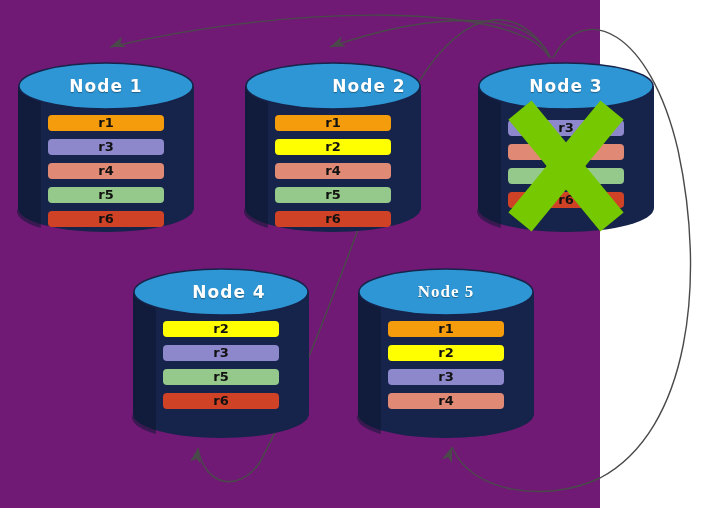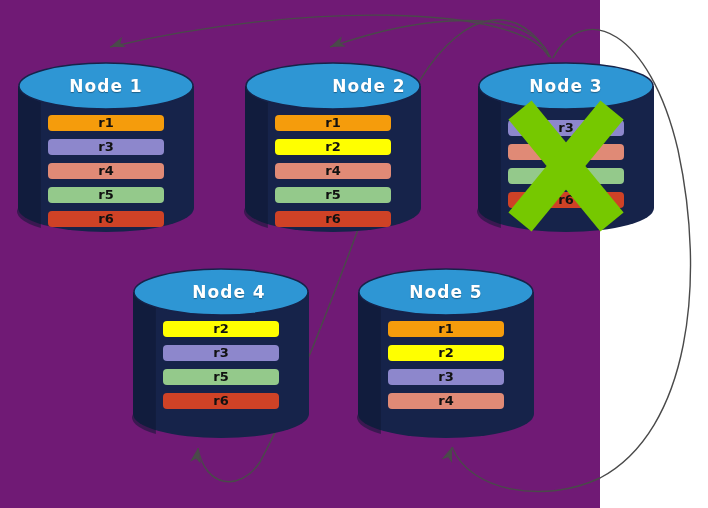--- a/index.html
+++ b/index.html
@@ -103,21 +103,21 @@
         <div class="bar" style="left: 30px; top: 77px; width: 116px; height: 16px; background: rgb(141, 135, 204);">r3</div>
         <div class="bar" style="left: 30px; top: 101px; width: 116px; height: 16px; background: rgb(148, 201, 139);">r5</div>
         <div class="bar" style="left: 30px; top: 125px; width: 116px; height: 16px; background: rgb(207, 66, 38);">r6</div>
       </div>
       <div class="node" style="left: 358px; top: 268px; width: 176px; height: 170px;">
         <svg width="176" height="170" viewBox="0 0 176 170">
           <path d="M 0,24 L 0,146 A 88,24 0 0 0 176,146 L 176,24 Z" fill="#16234a"></path>
           <path d="M 0,24 L 0,146 A 88,24 0 0 0 22.880000000000003,166 L 22.880000000000003,38 Z" fill="#0e1833" opacity="0.55"></path>
           <ellipse cx="88" cy="24" rx="87" ry="23" fill="#2e96d4" stroke="#16234a" stroke-width="1.5"></ellipse>
         </svg>
-        <div class="node-title" style="top: 14px;">Node  5</div>
+        <div class="node-title" style="top: 14px; font-family: Liberation Serif, serif;">Node  5</div>
         <div class="bar" style="left: 30px; top: 53px; width: 116px; height: 16px; background: rgb(245, 156, 12);">r1</div>
         <div class="bar" style="left: 30px; top: 77px; width: 116px; height: 16px; background: rgb(255, 255, 0);">r2</div>
         <div class="bar" style="left: 30px; top: 101px; width: 116px; height: 16px; background: rgb(141, 135, 204);">r3</div>
         <div class="bar" style="left: 30px; top: 125px; width: 116px; height: 16px; background: rgb(224, 138, 118);">r4</div>
       </div>
     </div>
 
 </div>
 
 </body></html>

